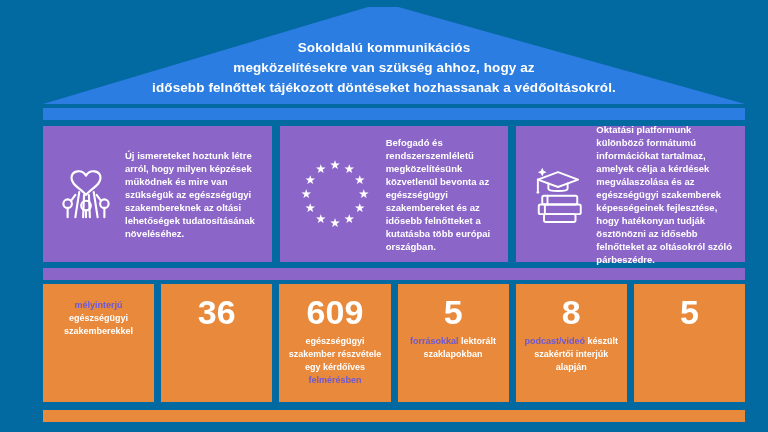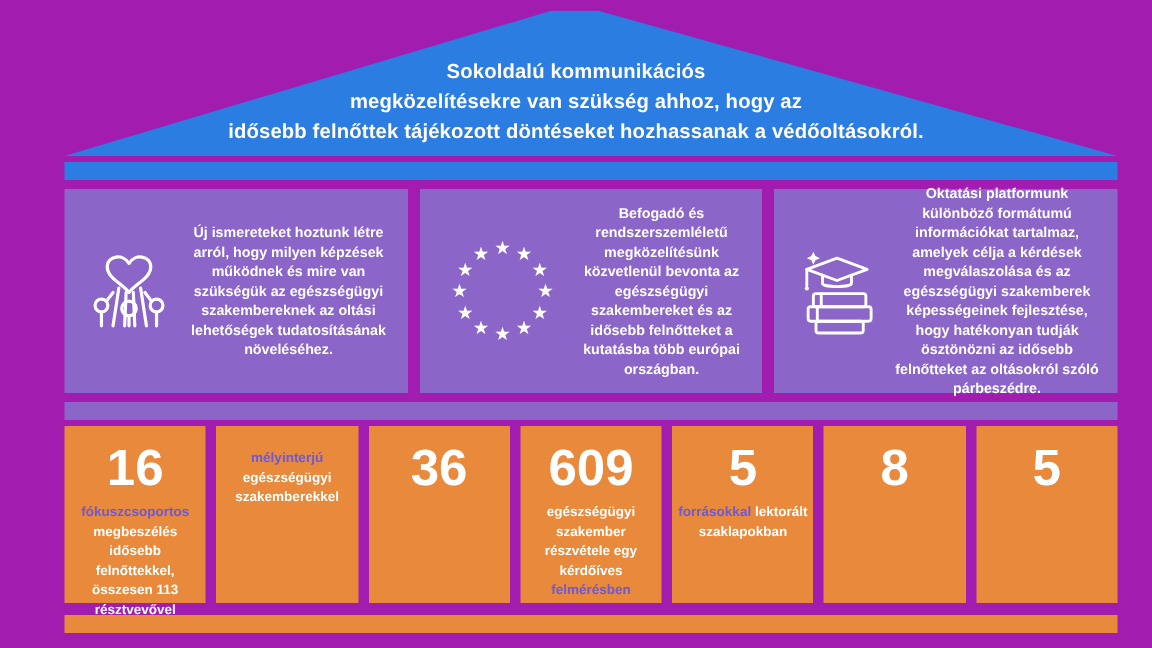--- a/index.html
+++ b/index.html
@@ -1,30 +1,30 @@
 <!DOCTYPE html>
 <html><head>
 <meta charset="utf-8">
 <style>
   html,body{margin:0;padding:0;background:#ffffff;}
-  .page{position:relative;width:768px;height:432px;background:#a21caf;overflow:hidden;
+  .page{position:relative;width:768px;height:432px;background:#0369a1;overflow:hidden;
         font-family:"Liberation Sans","DejaVu Sans",sans-serif;font-weight:bold;}
 
   
   .roof{position:absolute;left:43px;top:7px;width:702px;height:97px;background:#2B7DE1;
         clip-path:polygon(46.3% 0,50.6% 0,100% 100%,0 100%);}
   .roof-text{position:absolute;left:0;top:38px;width:768px;text-align:center;color:#ffffff;
              font-size:13.5px;line-height:20px;letter-spacing:.1px;}
   .blue-bar{position:absolute;left:43px;top:108px;width:702px;height:12px;background:#2B7DE1;}
 
   
   .info-row{position:absolute;left:43px;top:126px;width:702px;height:136px;display:flex;gap:8px;}
   .info-card{flex:1;background:#8B65C8;display:flex;align-items:center;padding:8px 12px 8px 14px;box-sizing:border-box;}
   .info-icon{flex:none;display:flex;align-items:center;justify-content:center;margin-right:10px;}
-  .info-text{color:#ffffff;font-size:9.5px;line-height:13px;text-align:center;}
+  .info-text{color:#ffffff;font-size:9.5px;line-height:13px;text-align:left;}
 
   .purple-divider{position:absolute;left:43px;top:268px;width:702px;height:12px;background:#8B65C8;}
 
   
   .stat-row{position:absolute;left:43px;top:284px;width:702px;height:118px;display:flex;gap:7px;}
   .stat-card{flex:1;background:#E8893B;text-align:center;padding-top:10px;box-sizing:border-box;}
   .stat-number{color:#ffffff;font-size:34px;line-height:36px;}
   .stat-label{margin-top:5px;padding:0 4px;font-size:9px;line-height:13px;}
   .seg-violet{color:#6C59D6;}
   .seg-white{color:#ffffff;}
@@ -106,27 +106,20 @@
       </div>
       <div class="info-text">Oktatási platformunk különböző formátumú információkat tartalmaz, amelyek célja a kérdések megválaszolása és az egészségügyi szakemberek képességeinek fejlesztése, hogy hatékonyan tudják ösztönözni az idősebb felnőtteket az oltásokról szóló párbeszédre.</div>
     </div>
 
   </div>
 
   <div class="purple-divider"></div>
 
   <div class="stat-row">
 
-    <div class="stat-card">
-      <div class="stat-number">16</div>
-      <div class="stat-label">
-        <span class="seg-violet">fókuszcsoportos</span>
-        <span class="seg-white">megbeszélés idősebb felnőttekkel, összesen 113 résztvevővel</span>
-      </div>
-    </div>
 
     <div class="stat-card">
       <div class="stat-label">
         <span class="seg-violet">mélyinterjú</span>
         <span class="seg-white">egészségügyi szakemberekkel</span>
       </div>
     </div>
 
     <div class="stat-card">
       <div class="stat-number">36</div>
@@ -143,20 +136,24 @@
     <div class="stat-card">
       <div class="stat-number">5</div>
       <div class="stat-label">
         <span class="seg-violet">forrásokkal</span>
         <span class="seg-white">lektorált szaklapokban</span>
       </div>
     </div>
 
     <div class="stat-card">
       <div class="stat-number">8</div>
+      <div class="stat-label">
+        <span class="seg-violet">podcast/videó</span>
+        <span class="seg-white">készült szakértői interjúk alapján</span>
+      </div>
     </div>
 
     <div class="stat-card">
       <div class="stat-number">5</div>
     </div>
 
   </div>
 
   <div class="orange-bar"></div>
 

